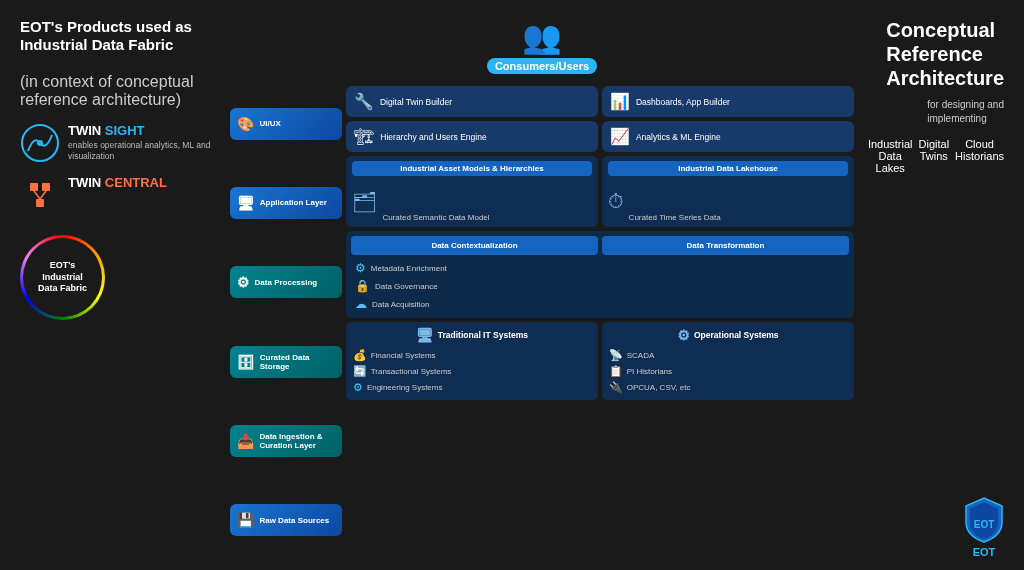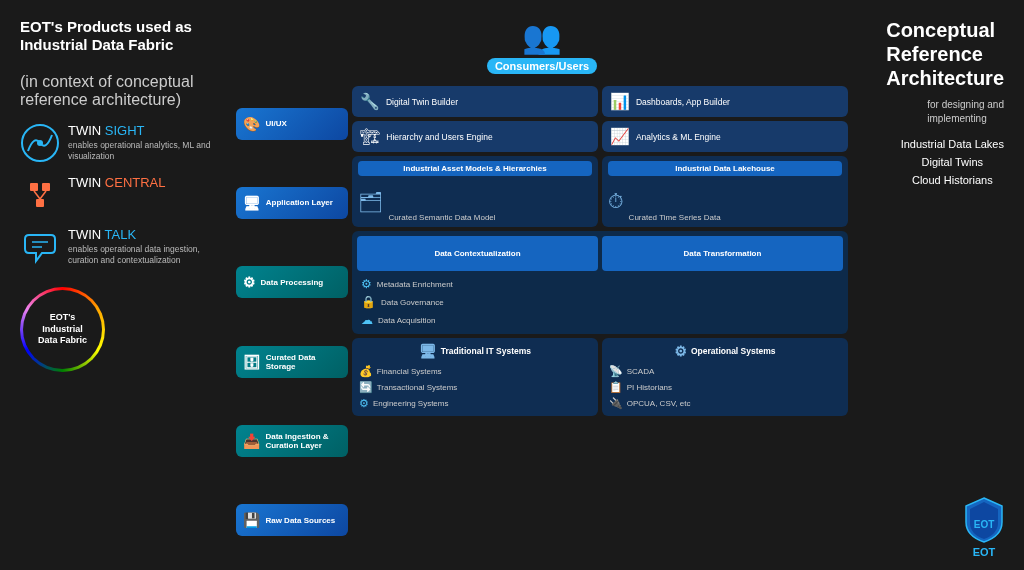--- a/index.html
+++ b/index.html
@@ -11,21 +11,21 @@
       height: 570px;
       overflow: hidden;
       position: relative;
     }
 
     .main-container {
       display: flex;
       width: 1024px;
       height: 570px;
       padding: 18px 20px 12px 20px;
-      gap: 16px;
+      gap: 10px;
     }
 
     
     .left-col {
       width: 200px;
       flex-shrink: 0;
       display: flex;
       flex-direction: column;
       gap: 8px;
     }
@@ -51,21 +51,21 @@
       gap: 8px;
       margin-bottom: 4px;
     }
     .product-icon {
       width: 40px;
       height: 40px;
       flex-shrink: 0;
     }
     .product-text .product-name {
       font-size: 13px;
-      font-weight: normal;
+      font-weight: bold;
       color: #fff;
     }
     .product-text .product-name .highlight-blue { color: #29b6f6; }
     .product-text .product-name .highlight-orange { color: #ff7043; }
     .product-text p {
       font-size: 8.5px;
       color: #bbb;
       line-height: 1.3;
       margin-top: 2px;
     }
@@ -127,21 +127,20 @@
     }
     .right-col .for-designing {
       font-size: 10px;
       color: #ccc;
       margin-bottom: 12px;
       line-height: 1.4;
     }
     .right-col .use-list {
       list-style: none;
       display: flex;
-      flex-direction: column;
       gap: 6px;
     }
     .right-col .use-list li {
       font-size: 11px;
       color: #fff;
       text-align: center;
     }
     .eot-shield {
       width: 40px;
       height: 48px;
@@ -221,21 +220,21 @@
     }
     .stor-card .bdy {
       display: flex;
       align-items: center;
       gap: 5px;
     }
     .stor-card .bdy .ico { font-size: 20px; color: #7cb8e8; }
     .stor-card .bdy .txt { font-size: 8px; color: #ccc; margin-top: 32px; }
 
     .proc-hdr-row { display: grid; grid-template-columns: 1fr 1fr; gap: 4px; margin-bottom: 4px; }
-    .proc-badge { background: #1565c0; border-radius: 4px; font-size: 8px; font-weight: bold; color: #fff; text-align: center; padding: 13px; }
+    .proc-badge { background: #1565c0; border-radius: 4px; font-size: 8px; font-weight: bold; color: #fff; text-align: center; padding: 5px; }
     .proc-line { display: flex; align-items: center; gap: 5px; font-size: 8px; color: #ccc; padding: 2px 4px; }
     .proc-line .ico { font-size: 12px; color: #4fc3f7; }
 
     .src-card {
       background: #0f2d52;
       border-radius: 6px;
       padding: 5px 7px;
     }
     .src-card .hdr2 {
       font-size: 8.5px;
@@ -304,33 +303,20 @@
         <line x1="14" y1="16" x2="20" y2="24" stroke="#ff7043" stroke-width="1.5"></line>
         <line x1="26" y1="16" x2="20" y2="24" stroke="#ff7043" stroke-width="1.5"></line>
       </svg>
       <div class="product-text">
         <div class="product-name">
           TWIN <span class="highlight-orange">CENTRAL</span>
         </div>
       </div>
     </div>
 
-    <div class="product-item">
-      <svg class="product-icon" viewBox="0 0 40 40">
-        <path d="M5 12 Q5 8 9 8 L31 8 Q35 8 35 12 L35 22 Q35 26 31 26 L22 26 L16 34 L16 26 L9 26 Q5 26 5 22 Z" fill="none" stroke="#29b6f6" stroke-width="2"></path>
-        <line x1="12" y1="15" x2="28" y2="15" stroke="#29b6f6" stroke-width="1.5"></line>
-        <line x1="12" y1="20" x2="22" y2="20" stroke="#29b6f6" stroke-width="1.5"></line>
-      </svg>
-      <div class="product-text">
-        <div class="product-name">
-          TWIN <span class="highlight-blue">TALK</span>
-        </div>
-        <p>enables operational data ingestion, curation and contextualization</p>
-      </div>
-    </div>
 
     <div class="data-fabric-badge">
       <span>
         <span>EOT's</span><br>
         <span>Industrial</span><br>
         <span>Data Fabric</span>
       </span>
     </div>
   </div>
 

